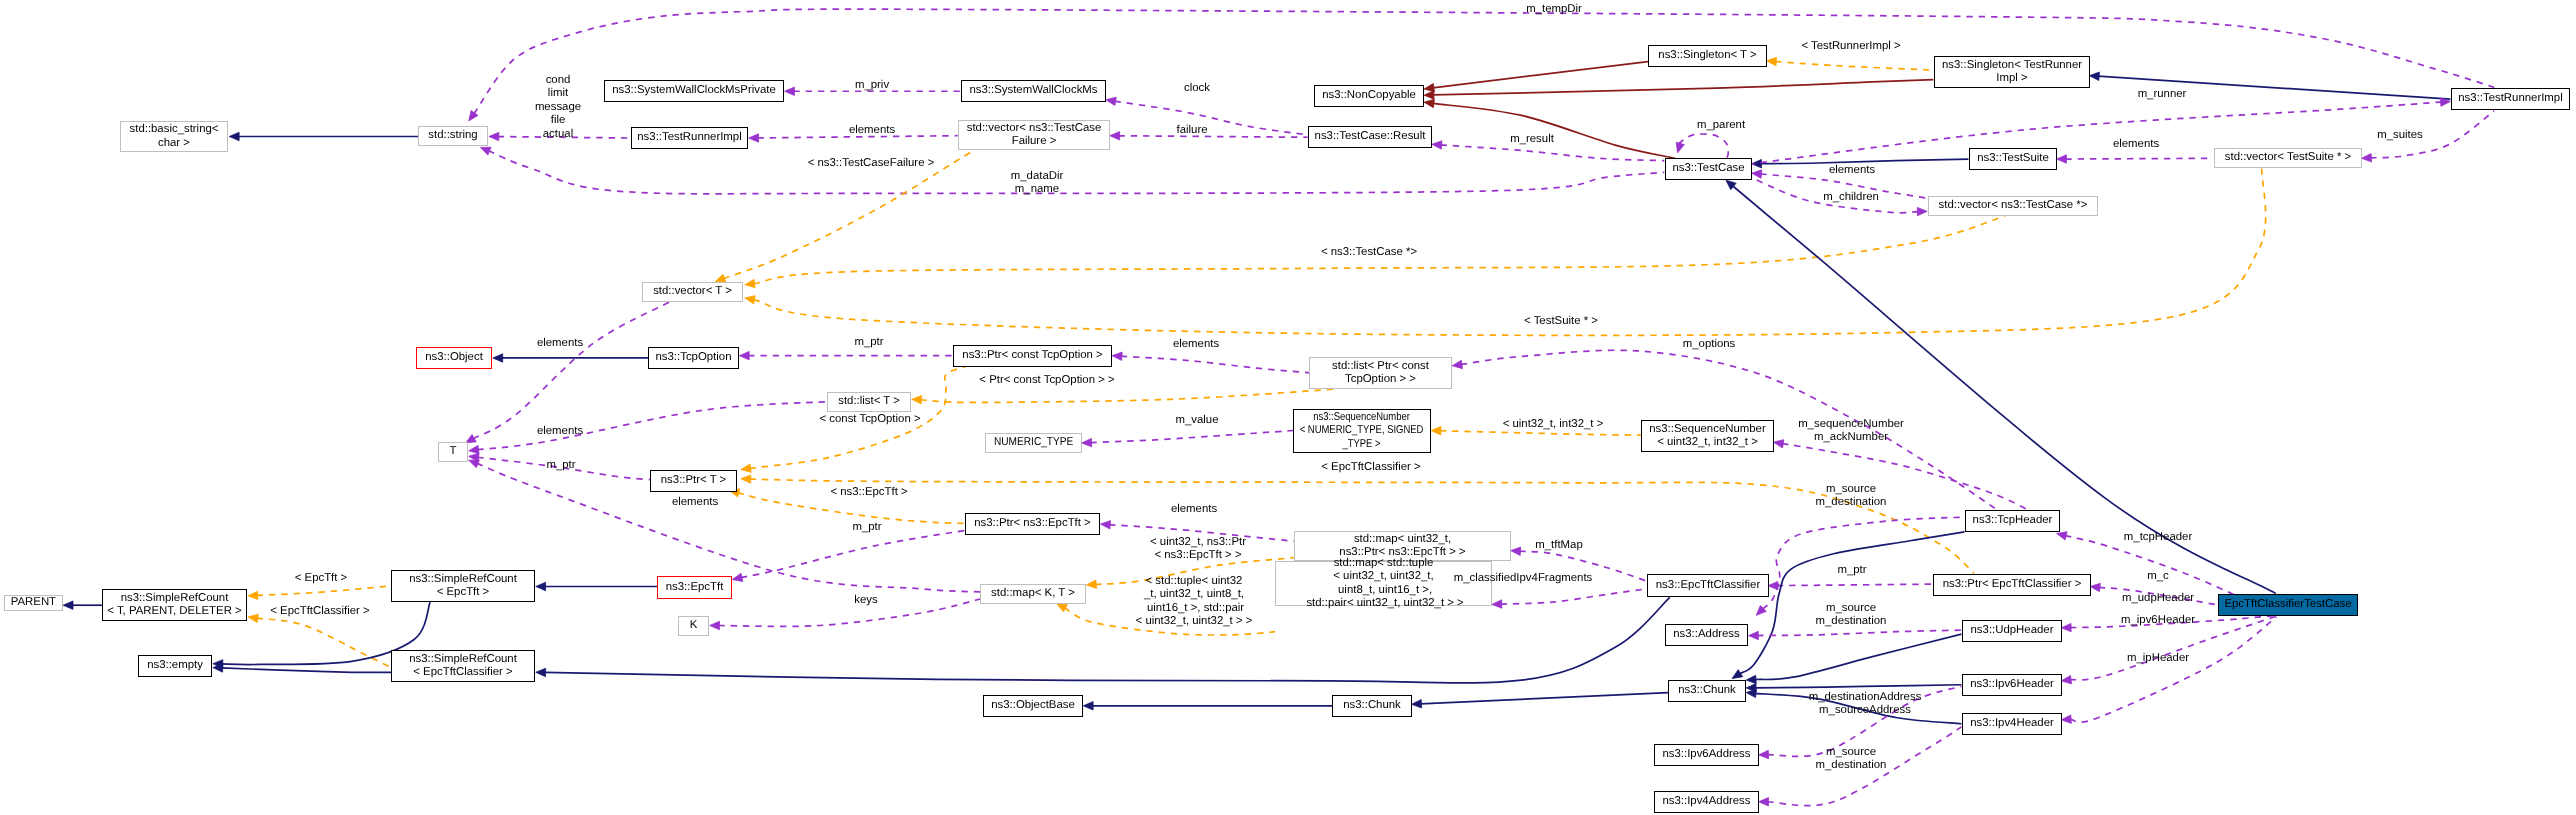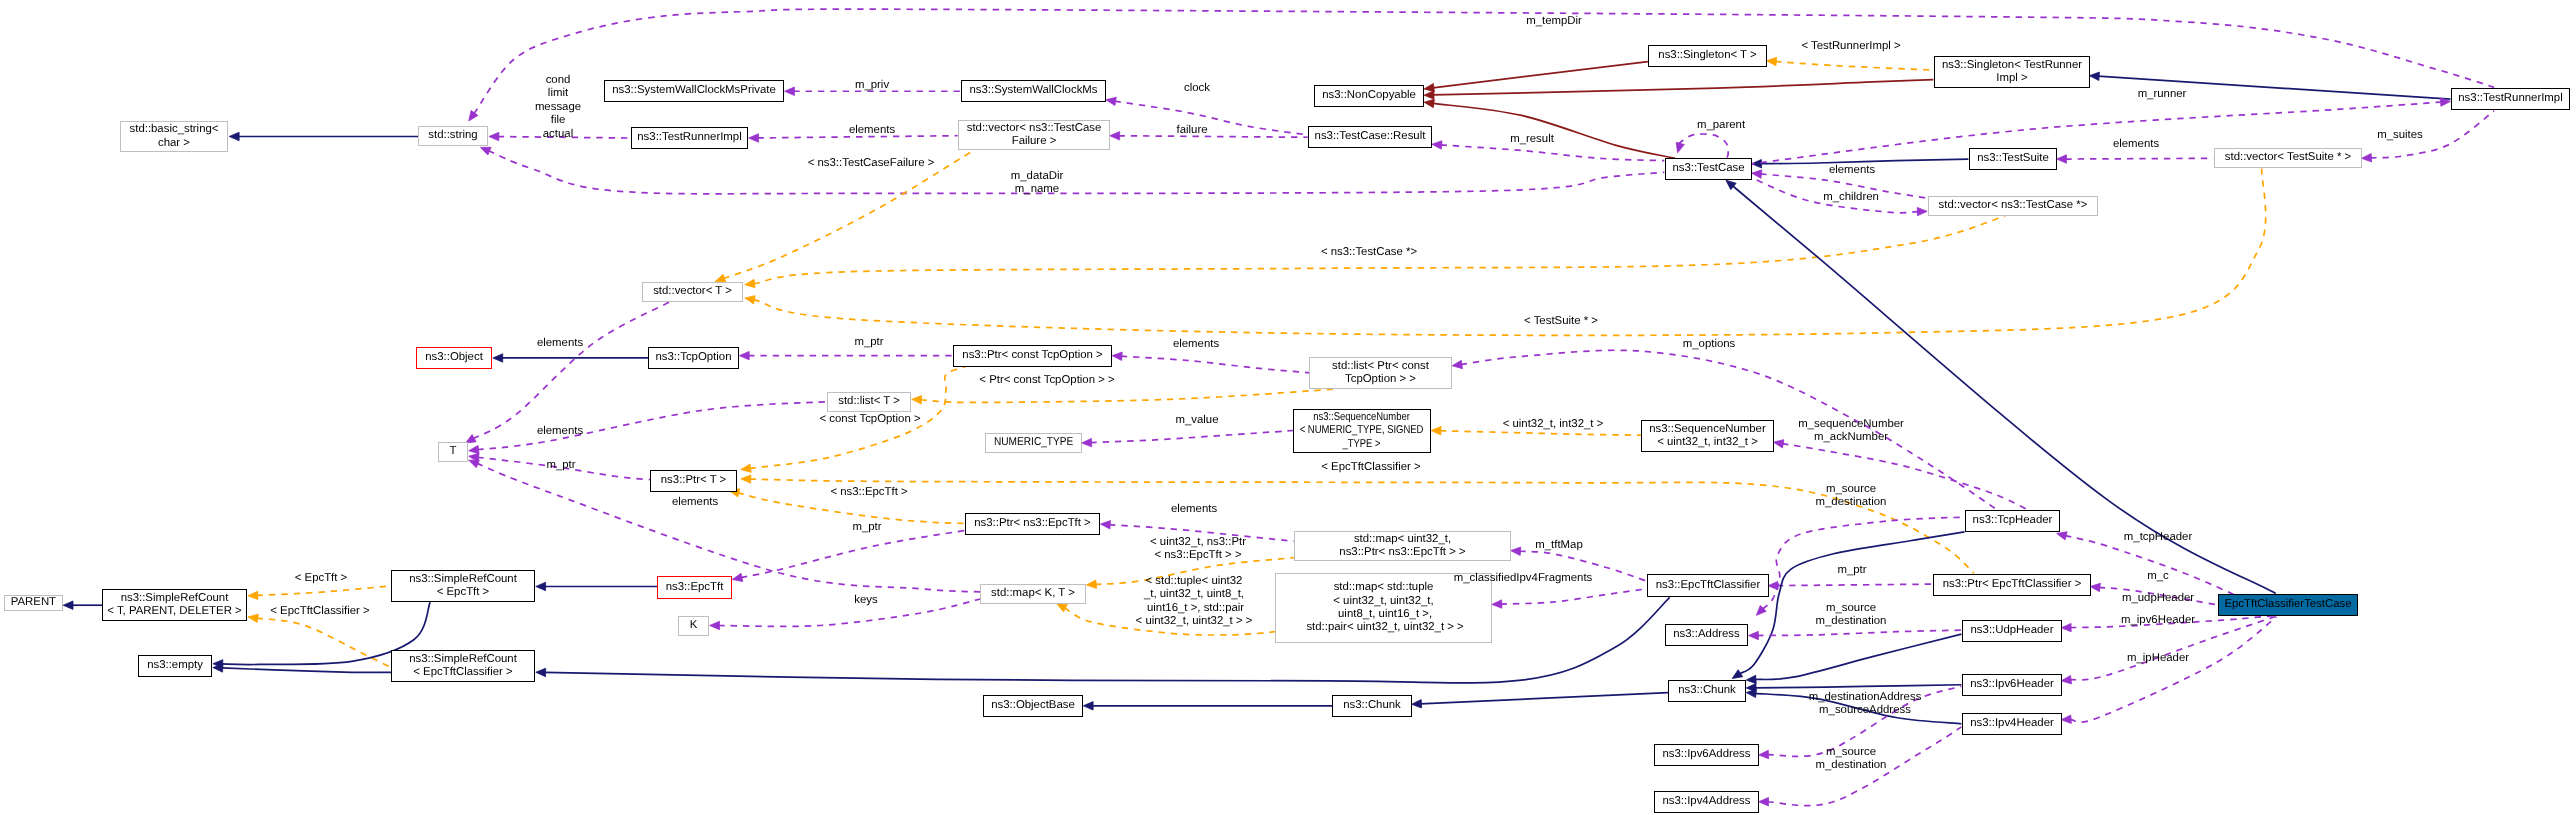--- a/index.html
+++ b/index.html
@@ -207,21 +207,21 @@
 &lt; T, PARENT, DELETER &gt;</span></div>
   <div class="node k-ref" style="left:3.9px;top:595px;width:59px;height:16px"><span class="nlabel" style="display:inline-block;white-space:pre;text-align:center">PARENT</span></div>
   <div class="node k-class" style="left:391px;top:570px;width:144px;height:32px"><span class="nlabel" style="display:inline-block;white-space:pre;text-align:center">ns3::SimpleRefCount
 &lt; EpcTft &gt;</span></div>
   <div class="node k-red" style="left:657px;top:576px;width:75px;height:22.6px"><span class="nlabel" style="display:inline-block;white-space:pre;text-align:center">ns3::EpcTft</span></div>
   <div class="node k-ref" style="left:678px;top:616px;width:31px;height:20px"><span class="nlabel" style="display:inline-block;white-space:pre;text-align:center">K</span></div>
   <div class="node k-class" style="left:138px;top:655px;width:74px;height:22px"><span class="nlabel" style="display:inline-block;white-space:pre;text-align:center">ns3::empty</span></div>
   <div class="node k-class" style="left:391px;top:650px;width:144px;height:32px"><span class="nlabel" style="display:inline-block;white-space:pre;text-align:center">ns3::SimpleRefCount
 &lt; EpcTftClassifier &gt;</span></div>
   <div class="node k-ref" style="left:980px;top:584px;width:106px;height:20px"><span class="nlabel" style="display:inline-block;white-space:pre;text-align:center">std::map&lt; K, T &gt;</span></div>
-  <div class="node k-ref" style="left:1275px;top:573px;width:217px;height:70px"><span class="nlabel" style="display:inline-block;white-space:pre;text-align:center">std::map&lt; std::tuple
+  <div class="node k-ref" style="left:1275px;top:561px;width:217px;height:45px"><span class="nlabel" style="display:inline-block;white-space:pre;text-align:center">std::map&lt; std::tuple
 &lt; uint32_t, uint32_t,
  uint8_t, uint16_t &gt;,
  std::pair&lt; uint32_t, uint32_t &gt; &gt;</span></div>
   <div class="node k-class" style="left:1647px;top:574px;width:122px;height:23.4px"><span class="nlabel" style="display:inline-block;white-space:pre;text-align:center">ns3::EpcTftClassifier</span></div>
   <div class="node k-class" style="left:1665px;top:624px;width:83px;height:22px"><span class="nlabel" style="display:inline-block;white-space:pre;text-align:center">ns3::Address</span></div>
   <div class="node k-class" style="left:1965px;top:510px;width:95px;height:22px"><span class="nlabel" style="display:inline-block;white-space:pre;text-align:center">ns3::TcpHeader</span></div>
   <div class="node k-class" style="left:1933px;top:574px;width:158px;height:22px"><span class="nlabel" style="display:inline-block;white-space:pre;text-align:center">ns3::Ptr&lt; EpcTftClassifier &gt;</span></div>
   <div class="node k-class" style="left:1962px;top:620px;width:100px;height:22px"><span class="nlabel" style="display:inline-block;white-space:pre;text-align:center">ns3::UdpHeader</span></div>
   <div class="node k-class" style="left:1962px;top:674px;width:100px;height:22px"><span class="nlabel" style="display:inline-block;white-space:pre;text-align:center">ns3::Ipv6Header</span></div>
   <div class="node k-class" style="left:1962px;top:713px;width:100px;height:22px"><span class="nlabel" style="display:inline-block;white-space:pre;text-align:center">ns3::Ipv4Header</span></div>
@@ -238,21 +238,21 @@
 message
 file
 actual</div>
   <div class="edge-label" style="left:872px;top:86px">m_priv</div>
   <div class="edge-label" style="left:872px;top:131px">elements</div>
   <div class="edge-label" style="left:1192px;top:131px">failure</div>
   <div class="edge-label" style="left:1197px;top:89px">clock</div>
   <div class="edge-label" style="left:1532px;top:140px">m_result</div>
   <div class="edge-label" style="left:1037px;top:183px">m_dataDir
 m_name</div>
-  <div class="edge-label" style="left:1554px;top:22px">m_tempDir</div>
+  <div class="edge-label" style="left:1554px;top:10px">m_tempDir</div>
   <div class="edge-label" style="left:1851px;top:47px">&lt; TestRunnerImpl &gt;</div>
   <div class="edge-label" style="left:1851px;top:198px">m_children</div>
   <div class="edge-label" style="left:1852px;top:171px">elements</div>
   <div class="edge-label" style="left:2136px;top:145px">elements</div>
   <div class="edge-label" style="left:2400px;top:136px">m_suites</div>
   <div class="edge-label" style="left:2162px;top:95px">m_runner</div>
   <div class="edge-label" style="left:1721px;top:126px">m_parent</div>
   <div class="edge-label" style="left:871px;top:164px">&lt; ns3::TestCaseFailure &gt;</div>
   <div class="edge-label" style="left:1369px;top:253px">&lt; ns3::TestCase *&gt;</div>
   <div class="edge-label" style="left:1561px;top:322px">&lt; TestSuite * &gt;</div>

